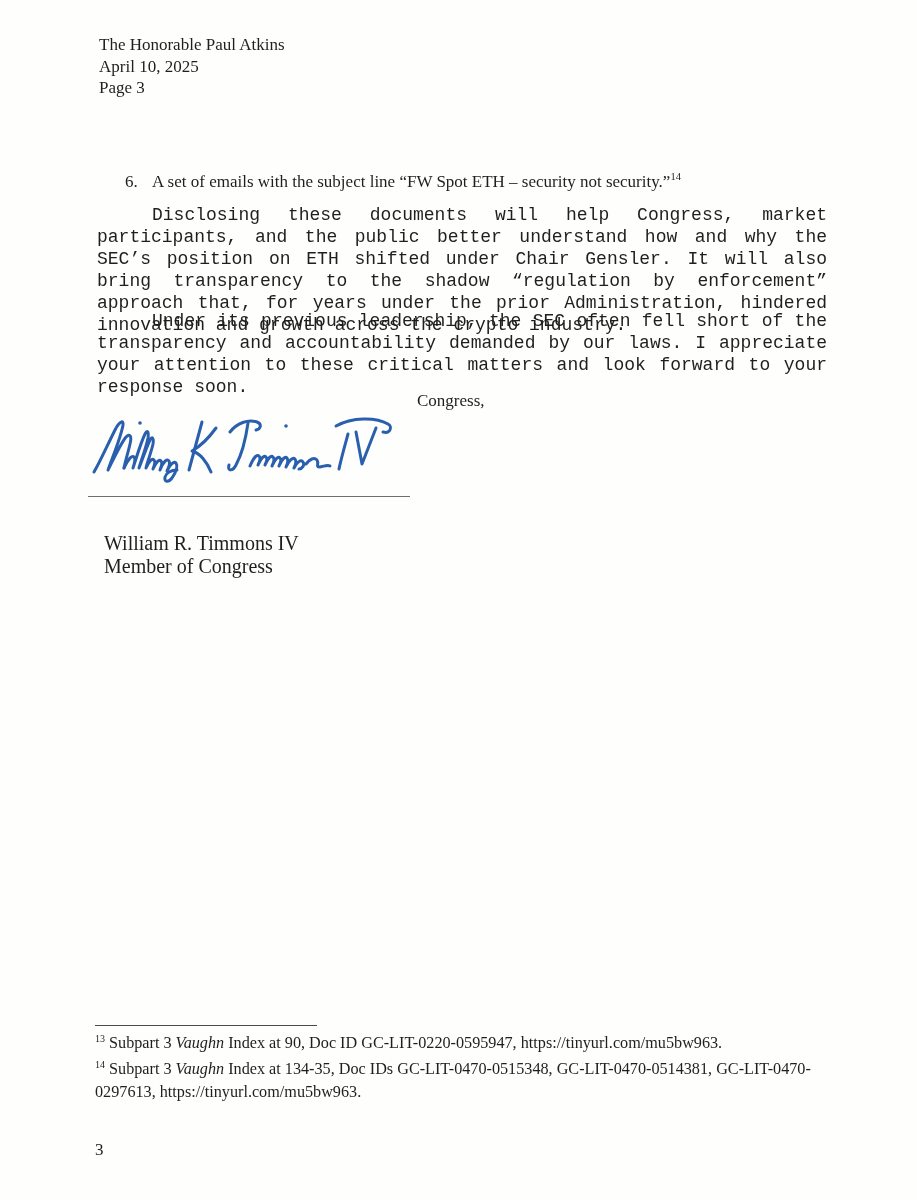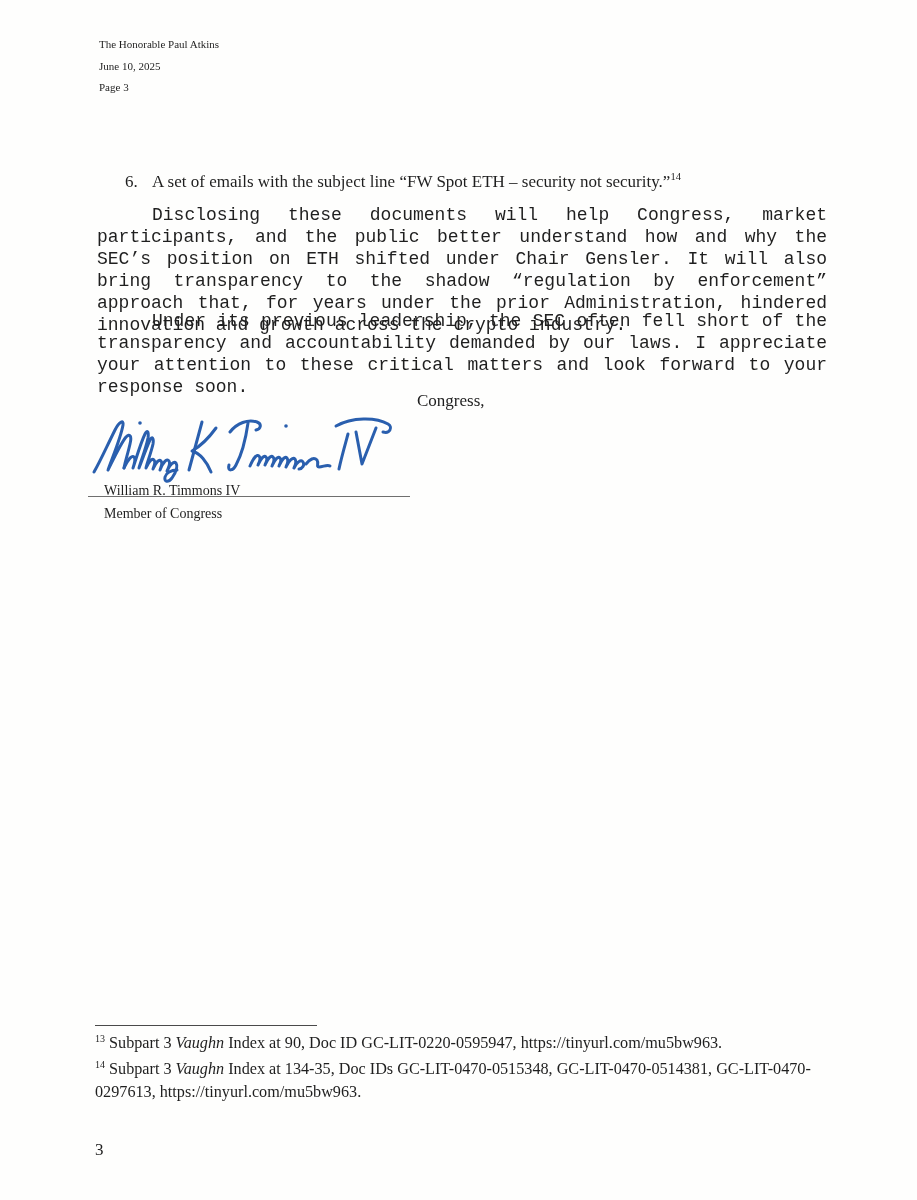--- a/index.html
+++ b/index.html
@@ -10,21 +10,21 @@
     color: #1f1f1f;
   }
   .page {
     position: relative;
     width: 917px; height: 1200px;
     background: #fefefd;
     overflow: hidden;
   }
   .header {
     position: absolute; left: 99px; top: 34px;
-    font-size: 11px; line-height: 21.5px;
+    font-size: 17px; line-height: 21.5px;
     white-space: nowrap;
   }
   .list-item {
     position: absolute; left: 125px; width: 705px;
     font-size: 17px; line-height: 21px;
   }
   .list-item .num { display: inline-block; width: 27px; }
   .li-5 { top: 121px; }
   .li-6 { top: 163px; margin-top: 8px; }
   .para {
@@ -44,22 +44,22 @@
   .signature-wrap {
     position: absolute; left: 90px; top: 410px;
     width: 310px; height: 92px;
   }
   .sig-line {
     position: absolute; left: 88px; top: 496px;
     width: 322px; height: 0;
     border-top: 1.5px solid #6f6f6f;
   }
   .signer-block {
-    position: absolute; left: 104px; top: 480px;
-    font-size: 14px; line-height: 22.5px;
+    position: absolute; left: 104px; top: 532px;
+    font-size: 20px; line-height: 22.5px;
     white-space: nowrap;
   }
   .footnote-divider {
     position: absolute; left: 95px; top: 1025px;
     width: 222px; height: 0;
     border-top: 1.5px solid #4a4a4a;
   }
   .footnotes {
     position: absolute; left: 95px; top: 1032px;
     width: 732px;
@@ -74,21 +74,21 @@
   }
   .fn-italic { font-style: italic; text-align: right; }
 </style>
 </head>
 <body>
 
 <div class="page">
 
   <div class="header">
     <div>The Honorable Paul Atkins</div>
-    <div>June 10, 2025</div>
+    <div>April 10, 2025</div>
     <div>Page 3</div>
   </div>
 
 
   <div class="list-item li-6">
     <span class="num">6.</span><span>A set of emails with the subject line “FW Spot ETH – security not security.”</span><sup>14</sup>
   </div>
 
   <p class="para para-1">Disclosing these documents will help Congress, market participants, and the public better understand how and why the SEC’s position on ETH shifted under Chair Gensler. It will also bring transparency to the shadow “regulation by enforcement” approach that, for years under the prior Administration, hindered innovation and growth across the crypto industry.</p>
 

